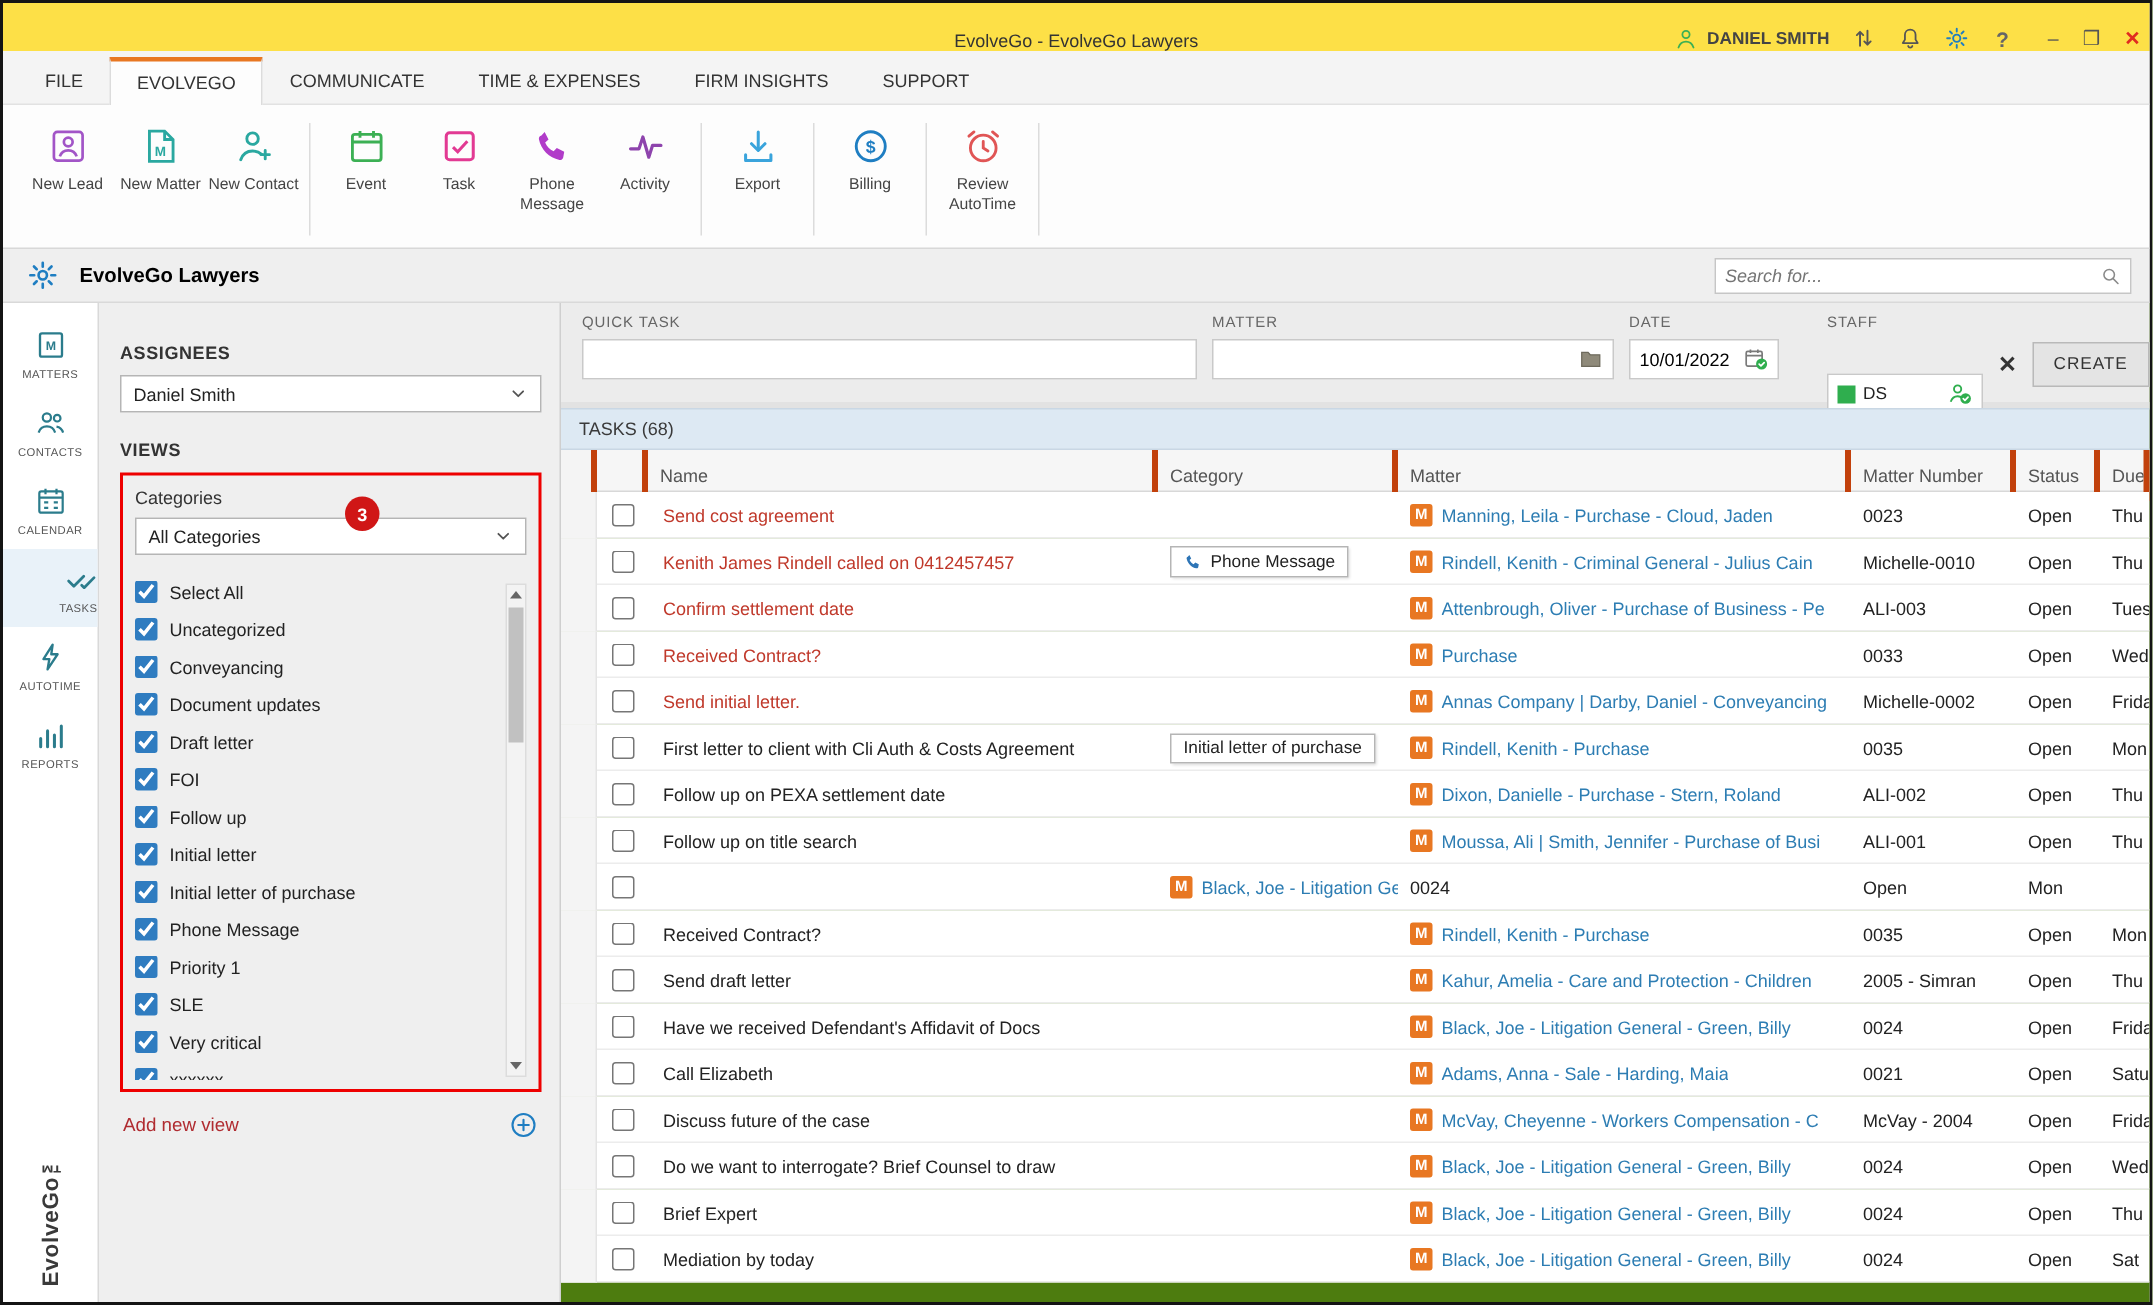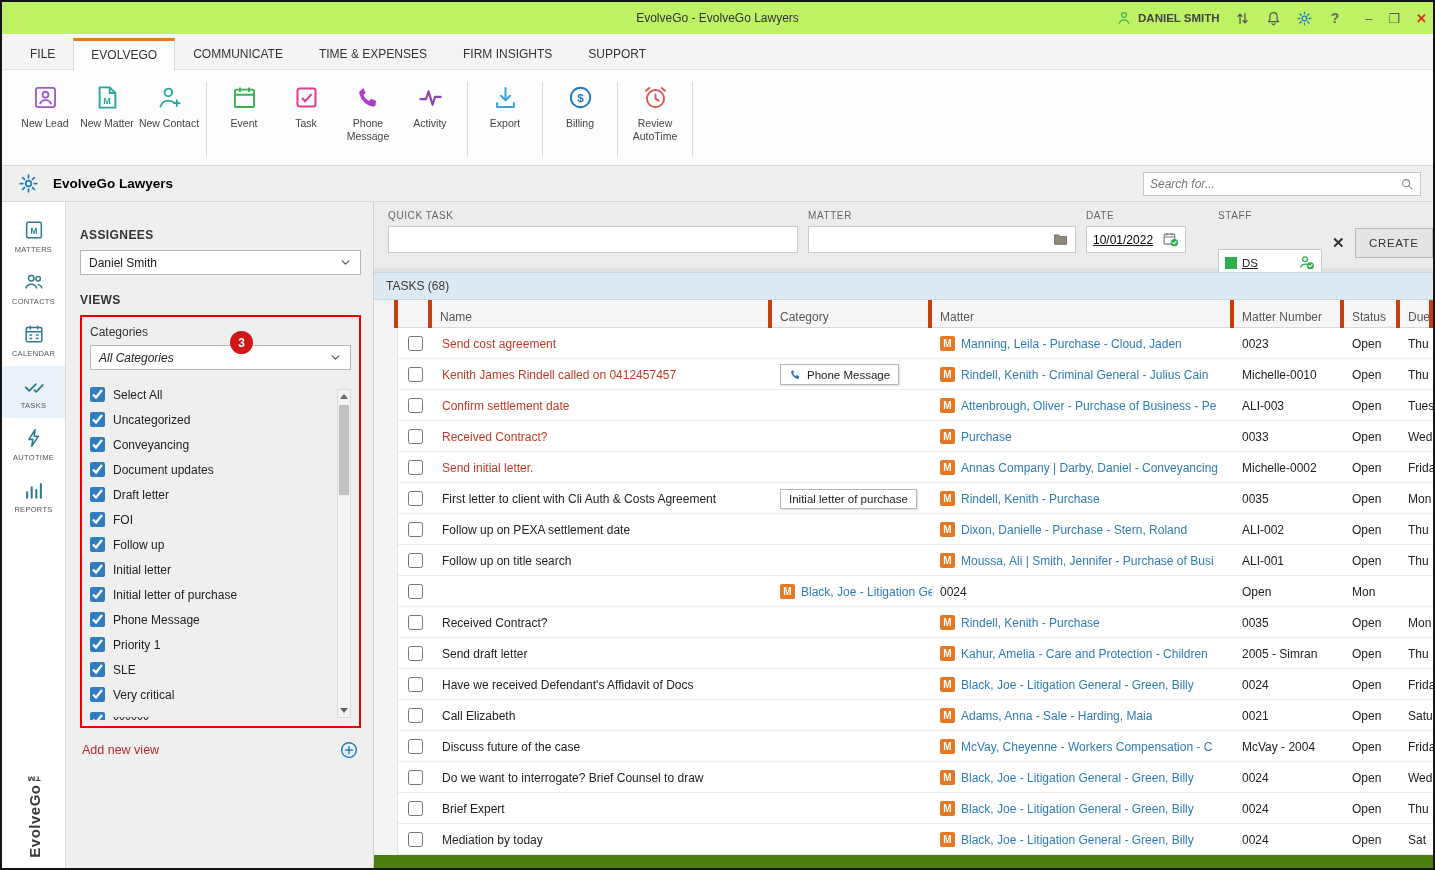--- a/index.html
+++ b/index.html
@@ -1,21 +1,21 @@
 <!DOCTYPE html>
 <html><head>
 <meta charset="utf-8">
 <style>
   * { box-sizing: border-box; margin: 0; padding: 0; }
   html,body { width:1435px; height:870px; overflow:hidden; }
   body { font-family:"Liberation Sans", sans-serif; color:#333; background:#fff; }
   .window { width:1435px; height:870px; border:2px solid #141414; display:flex; flex-direction:column; background:#fff; }
 
   
-  .titlebar { height:32px; flex:0 0 32px; position:relative; display:flex; align-items:center; background:#bef264; }
+  .titlebar { height:32px; flex:0 0 32px; position:relative; display:flex; align-items:flex-end; background:#fde047; }
   .tb-title { position:absolute; left:0; right:0; text-align:center; font-size:12px; color:#333; }
   .tb-right { margin-left:auto; display:flex; align-items:center; gap:14px; padding-right:6px; z-index:2; }
   .tb-user { display:flex; align-items:center; gap:6px; font-size:11.5px; font-weight:bold; color:#444; }
   .ic { display:inline-flex; align-items:center; justify-content:center; }
   .ic svg { width:100%; height:100%; display:block; }
   .tb-ic { width:17px; height:17px; color:#555; cursor:pointer; }
   .tb-person { width:16px; height:16px; color:#3cb054; }
   .tb-gear { color:#1f7ec2; }
   .tb-help { font-size:14px; color:#666; font-weight:bold; cursor:pointer; padding:0 4px; }
   .winctl { display:flex; align-items:center; gap:16px; margin-left:8px; }
@@ -41,21 +41,21 @@
   .searchbox { margin-left:auto; width:278px; height:24px; background:#fff; border:1px solid #c6c6c6; display:flex; align-items:center; padding:0 6px; }
   .searchbox input { flex:1; border:none; outline:none; font-size:12px; font-style:italic; color:#555; font-family:inherit; background:transparent; }
   .search-ic { width:14px; height:14px; color:#8a8a8a; }
 
   
   .bodyrow { flex:1; display:flex; min-height:0; }
 
   
   .rail { width:64px; flex:0 0 64px; background:#fff; border-right:1px solid #d9d9d9; display:flex; flex-direction:column; align-items:center; padding-top:8px; position:relative; }
   .rail-item { width:100%; padding:9px 0 8px; display:flex; flex-direction:column; align-items:center; gap:4px; cursor:pointer; }
-  .rail-item.active { background:#e9f2f9; }
+  .rail-item.active { background:#e9f2f9;align-items:flex-end; }
   .rail-ic { width:22px; height:22px; color:#2b7c8c; }
   .rail-label { font-size:7.5px; color:#555; letter-spacing:.3px; }
   .brand { position:absolute; bottom:10px; left:50%; transform:translateX(-50%) rotate(180deg); writing-mode:vertical-rl; font-size:15px; font-weight:bold; color:#3a3a3a; letter-spacing:.5px; }
 
   
   .panel { width:308px; flex:0 0 308px; background:#efefef; border-right:1px solid #cfcfcf; padding:26px 12px 0 14px; position:relative; }
   .phead { font-size:12px; font-weight:bold; color:#333; letter-spacing:.4px; margin-bottom:8px; }
   .pselect { height:25px; background:#fff; border:1px solid #b5b5b5; display:flex; align-items:center; padding:0 8px; font-size:12px; color:#222; cursor:pointer; margin-bottom:18px; }
   .pselect .chev { margin-left:auto; width:13px; height:13px; color:#555; }
   .redbox { border:2px solid #ee0000; padding:8px 8px 6px; position:relative; background:#efefef; }
@@ -71,21 +71,21 @@
   .vthumb { width:10px; height:90px; background:#c1c1c1; margin-top:2px; }
   .addview { display:flex; align-items:center; margin-top:12px; padding:0 2px; }
   .addview .txt { font-size:12.5px; color:#b02b30; cursor:pointer; }
   .addview .plus { margin-left:auto; width:20px; height:20px; color:#1f7ec2; cursor:pointer; }
 
   
   .main { flex:1; min-width:0; display:flex; flex-direction:column; background:#4d7c0f; }
   .qt { height:70px; flex:0 0 70px; background:#ececec; display:flex; align-items:flex-start; gap:10px; padding:8px 0 0 14px; border-bottom:4px solid #e2e2e2; }
   .qgroup { display:flex; flex-direction:column; gap:5px; }
   .qlabel { font-size:10px; color:#666; letter-spacing:.6px; }
-  .qinput, .qfield { height:27px; background:#fff; border:1px solid #c9c9c9; font-size:12px; color:#222; font-family:inherit;text-decoration:underline; }
+  .qinput, .qfield { height:27px; background:#fff; border:1px solid #c9c9c9; font-size:12px; color:#222; font-family:inherit; }
   .qinput { padding:0 8px; outline:none; }
   .qfield { display:flex; align-items:center; padding:0 6px; gap:5px; }
   .qfield input { border:none; outline:none; flex:1; min-width:0; font-size:12px; font-family:inherit; }
   .f-ic { width:17px; height:17px; }
   .ds-sq { width:12px; height:12px; background:#2fae4e; flex:0 0 12px; }
   .staff-name { font-size:11.5px; color:#222; flex:1; }
   .clear-x { font-size:15px; color:#333; font-weight:bold; cursor:pointer; margin-top:24px; }
   .create-btn { margin-left:auto; margin-top:18px; height:30px; width:104px; background:#e4e4e4; border:1px solid #b9b9b9; font-size:11.5px; letter-spacing:.6px; color:#333; cursor:pointer; font-family:inherit; }
 
   .tasksbar { height:28px; flex:0 0 28px; background:#dde9f3; border-top:1px solid #c9d7e4; border-bottom:1px solid #c9d7e4; display:flex; align-items:center; padding-left:12px; font-size:12px; color:#3a3a3a; }
@@ -385,21 +385,21 @@
         <span class="ic chev">
             <svg viewBox="0 0 24 24">
               <path d="M6 9l6 6 6-6" fill="none" stroke="currentColor" stroke-width="2.2" stroke-linecap="round" stroke-linejoin="round"></path>
             </svg>
           </span>
       </div>
       <div class="phead">VIEWS</div>
 
       <div class="redbox">
         <div class="cat-label">Categories</div>
-        <div class="pselect" style="margin-bottom:12px;font-style:italic;">
+        <div class="pselect" style="margin-bottom:12px;">
           <span>All Categories</span>
           <span class="ic chev">
               <svg viewBox="0 0 24 24">
                 <path d="M6 9l6 6 6-6" fill="none" stroke="currentColor" stroke-width="2.2" stroke-linecap="round" stroke-linejoin="round"></path>
               </svg>
             </span>
         </div>
         <div class="badge">3</div>
         <div class="catlist" id="catlist-container">
             <label class="catrow">

